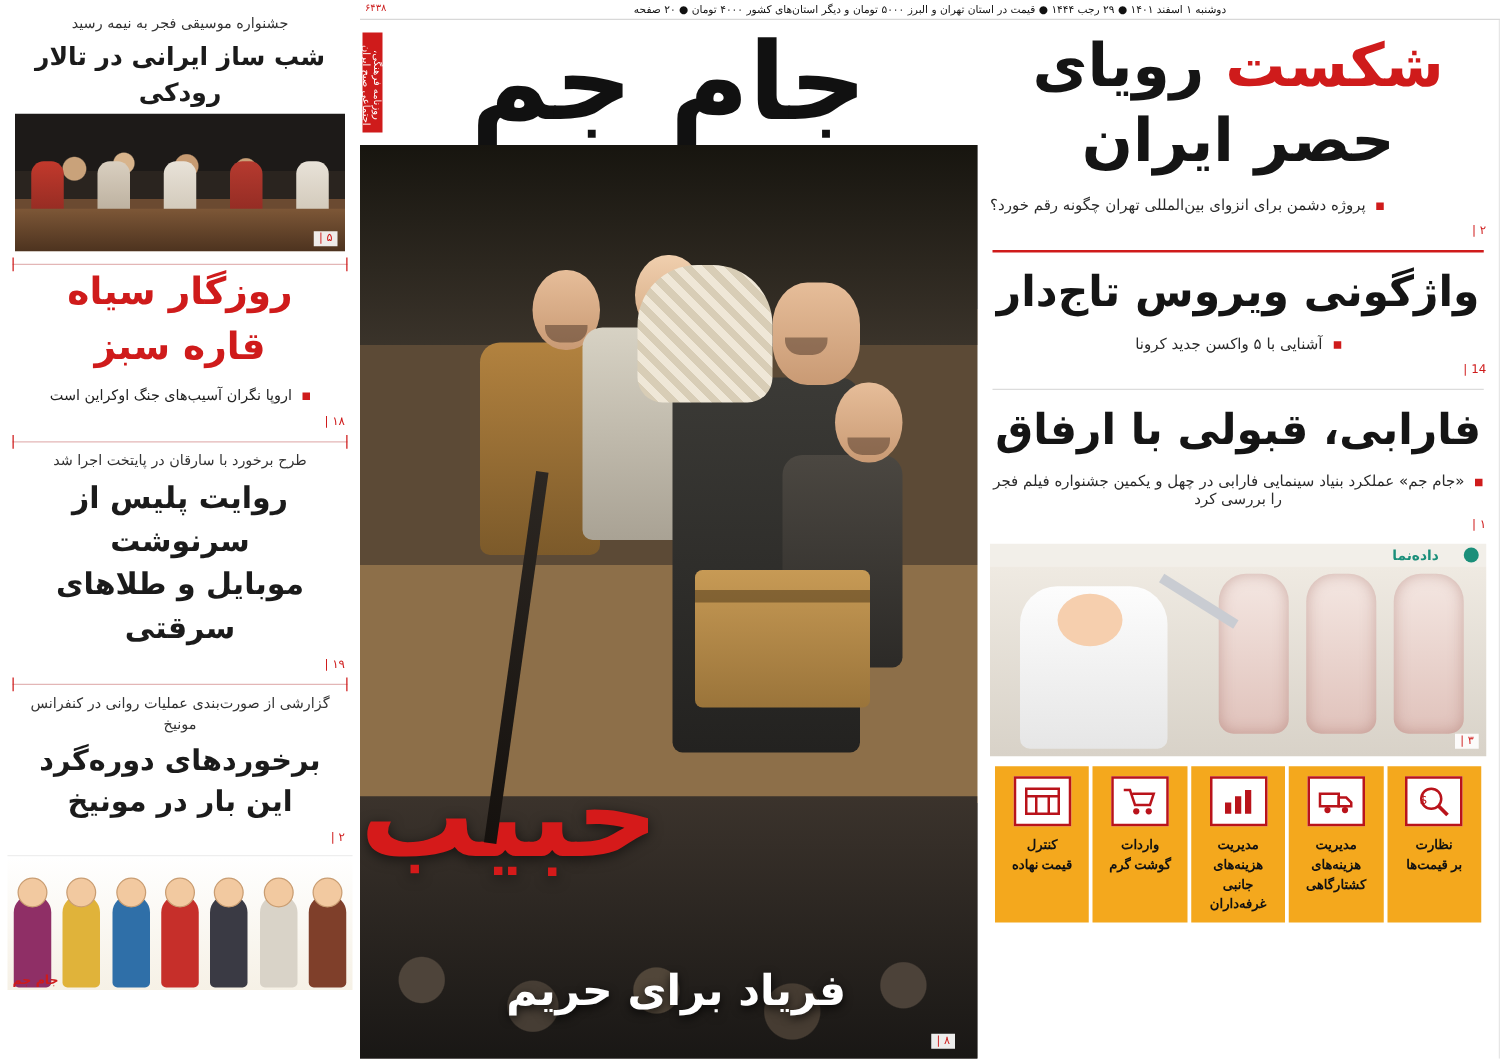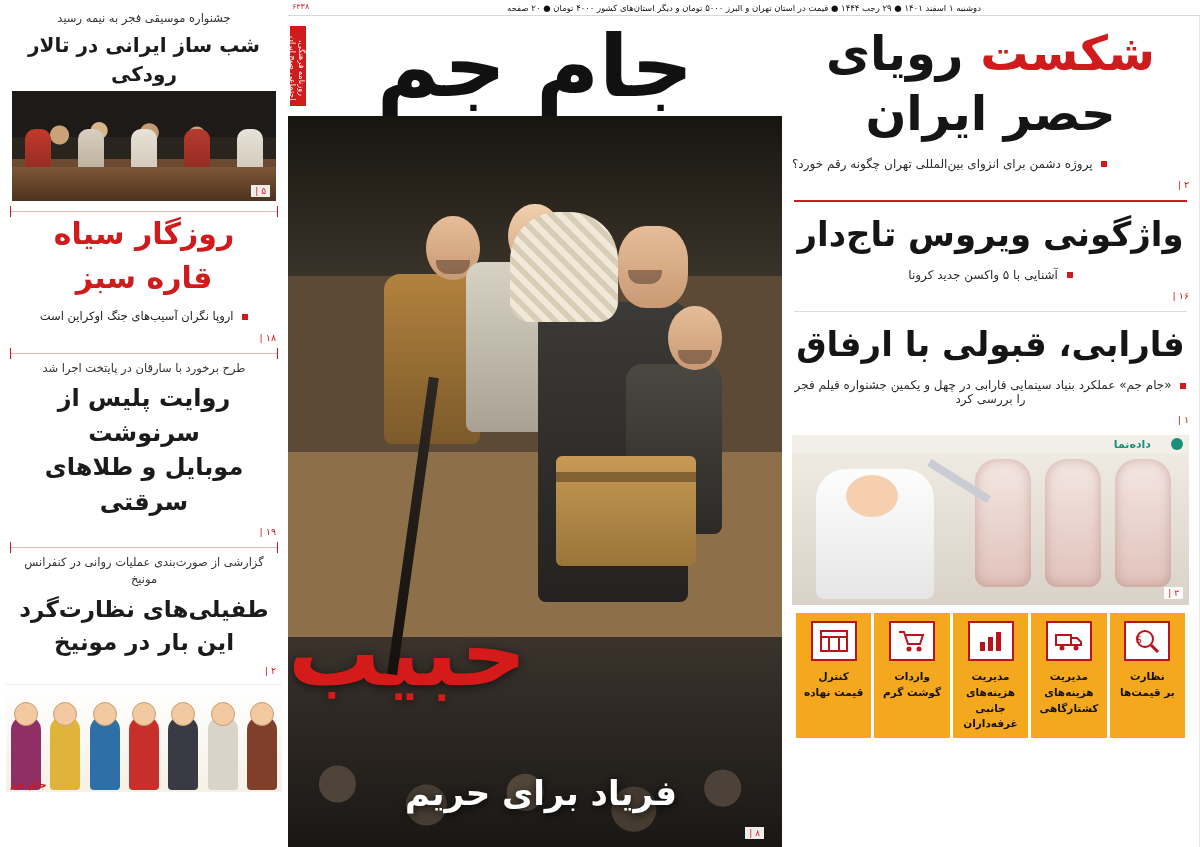--- a/index.html
+++ b/index.html
@@ -440,21 +440,21 @@
   .info-card .icon-box {
     width: 46px; height: 40px;
     background: #ffffff;
     border: 2px solid #b9131b;
     display: flex; align-items: center; justify-content: center;
     margin-bottom: 8px;
   }
   .info-card .icon-box svg { width: 30px; height: 26px; }
   .info-card .cap {
     color: #111; font-size: 10.5px; font-weight: bold;
-    text-align: center; direction: rtl; line-height: 1.5;
+    text-align: center; direction: rtl; line-height: 1.5; font-family: Liberation Serif, serif;
   }
 </style>
 </head>
 <body>
 
 <div class="page">
 
   <div class="masthead-num">۶۴۳۸</div>
   <div class="masthead-bar">
     <span>دوشنبه ۱ اسفند ۱۴۰۱ ● ۲۹ رجب ۱۴۴۴ ● قیمت در استان تهران و البرز ۵۰۰۰ تومان و دیگر استان‌های کشور ۴۰۰۰ تومان ● ۲۰ صفحه</span>
@@ -473,21 +473,21 @@
     </div>
     <div class="ref-right">۲ |</div>
 
     <div class="rule-red"></div>
 
     <div class="r-head">واژگونی ویروس تاج‌دار</div>
     <div class="r-sub">
       <span class="bullet-sq"></span>
       <span>آشنایی با ۵ واکسن جدید کرونا</span>
     </div>
-    <div class="ref-right">۱۶ |</div>
+    <div class="ref-right">14 |</div>
 
     <div class="rule-thin"></div>
 
     <div class="r-head">فارابی، قبولی با ارفاق</div>
     <div class="r-sub">
       <span class="bullet-sq"></span>
       <span>«جام جم» عملکرد بنیاد سینمایی فارابی در چهل و یکمین جشنواره فیلم فجر را بررسی کرد</span>
     </div>
     <div class="ref-right">۱ |</div>
 
@@ -657,21 +657,21 @@
       <div class="kicker">طرح برخورد با سارقان در پایتخت اجرا شد</div>
       <div class="headline-dark" style="font-size:24px;">روایت پلیس از سرنوشت</div>
       <div class="headline-dark" style="font-size:24px;">موبایل و طلاهای سرقتی</div>
       <div class="page-ref">۱۹ |</div>
     </div>
 
     <div class="divider-corner"></div>
 
     <div class="l-block">
       <div class="kicker">گزارشی از صورت‌بندی عملیات روانی در کنفرانس مونیخ</div>
-      <div class="headline-dark" style="font-size:23px;">طفیلی‌های نظارت‌گرد</div>
+      <div class="headline-dark" style="font-size:23px;">برخورد‌های دوره‌گرد</div>
       <div class="headline-dark" style="font-size:23px;">این بار در مونیخ</div>
       <div class="page-ref">۲ |</div>
     </div>
 
     <div class="photo-cartoon">
       <div class="crowd">
         <span class="c1"></span>
           <span class="c2"></span>
           <span class="c3"></span>
         <span class="c4"></span>

